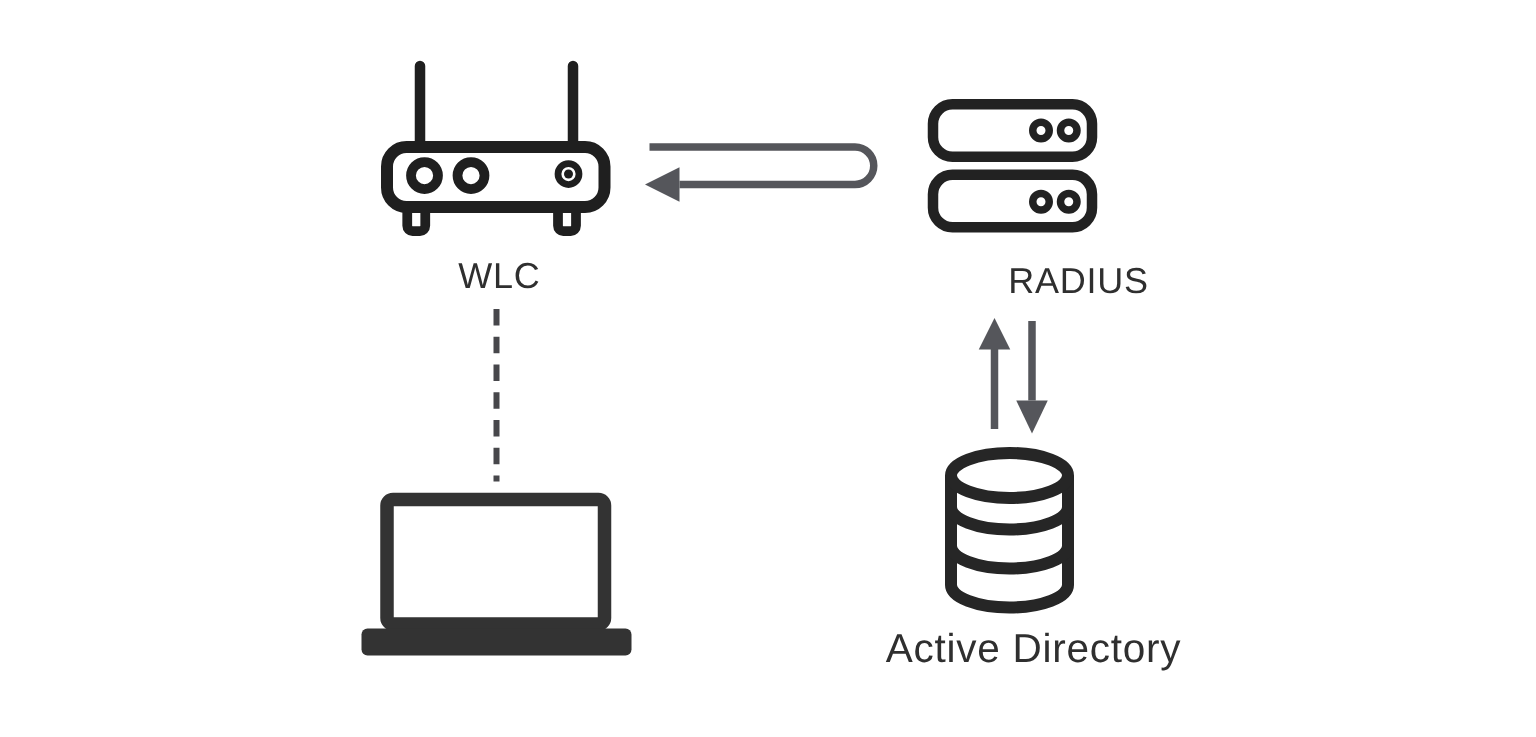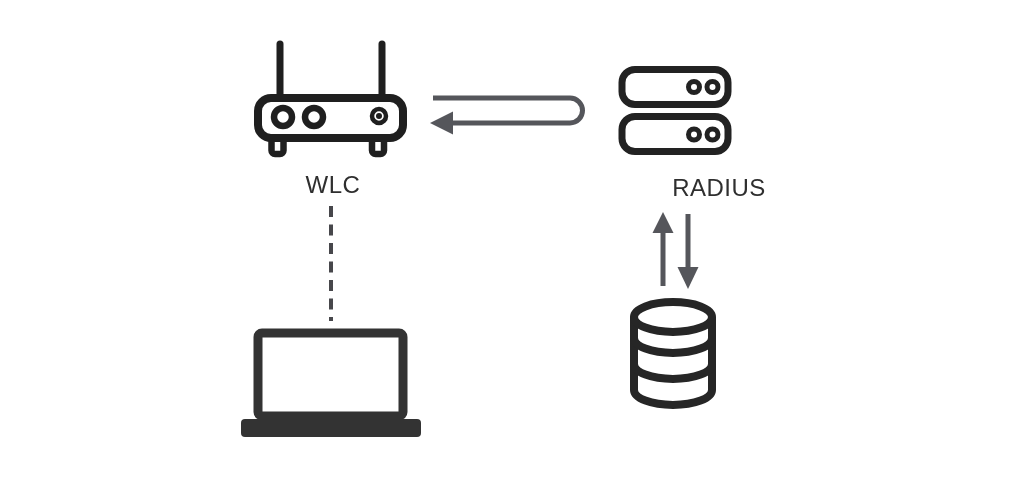--- a/index.html
+++ b/index.html
@@ -76,14 +76,15 @@
     <path d="M331 206 V321" fill="none" stroke="#47474b" stroke-width="4" stroke-dasharray="11 7.5" stroke-linecap="butt"></path>
 
     <g fill="#333333">
       <rect x="258" y="333" width="145" height="83" rx="4" fill="#ffffff" stroke="#333333" stroke-width="9"></rect>
       <rect x="241" y="419" width="180" height="18" rx="4" stroke="none"></rect>
     </g>
   </svg>
 
   <div class="node-label label-wlc">WLC</div>
   <div class="node-label label-radius">RADIUS</div>
+  <div class="node-label label-ad">Active Directory</div>
 
 </div>
 
 </body></html>

